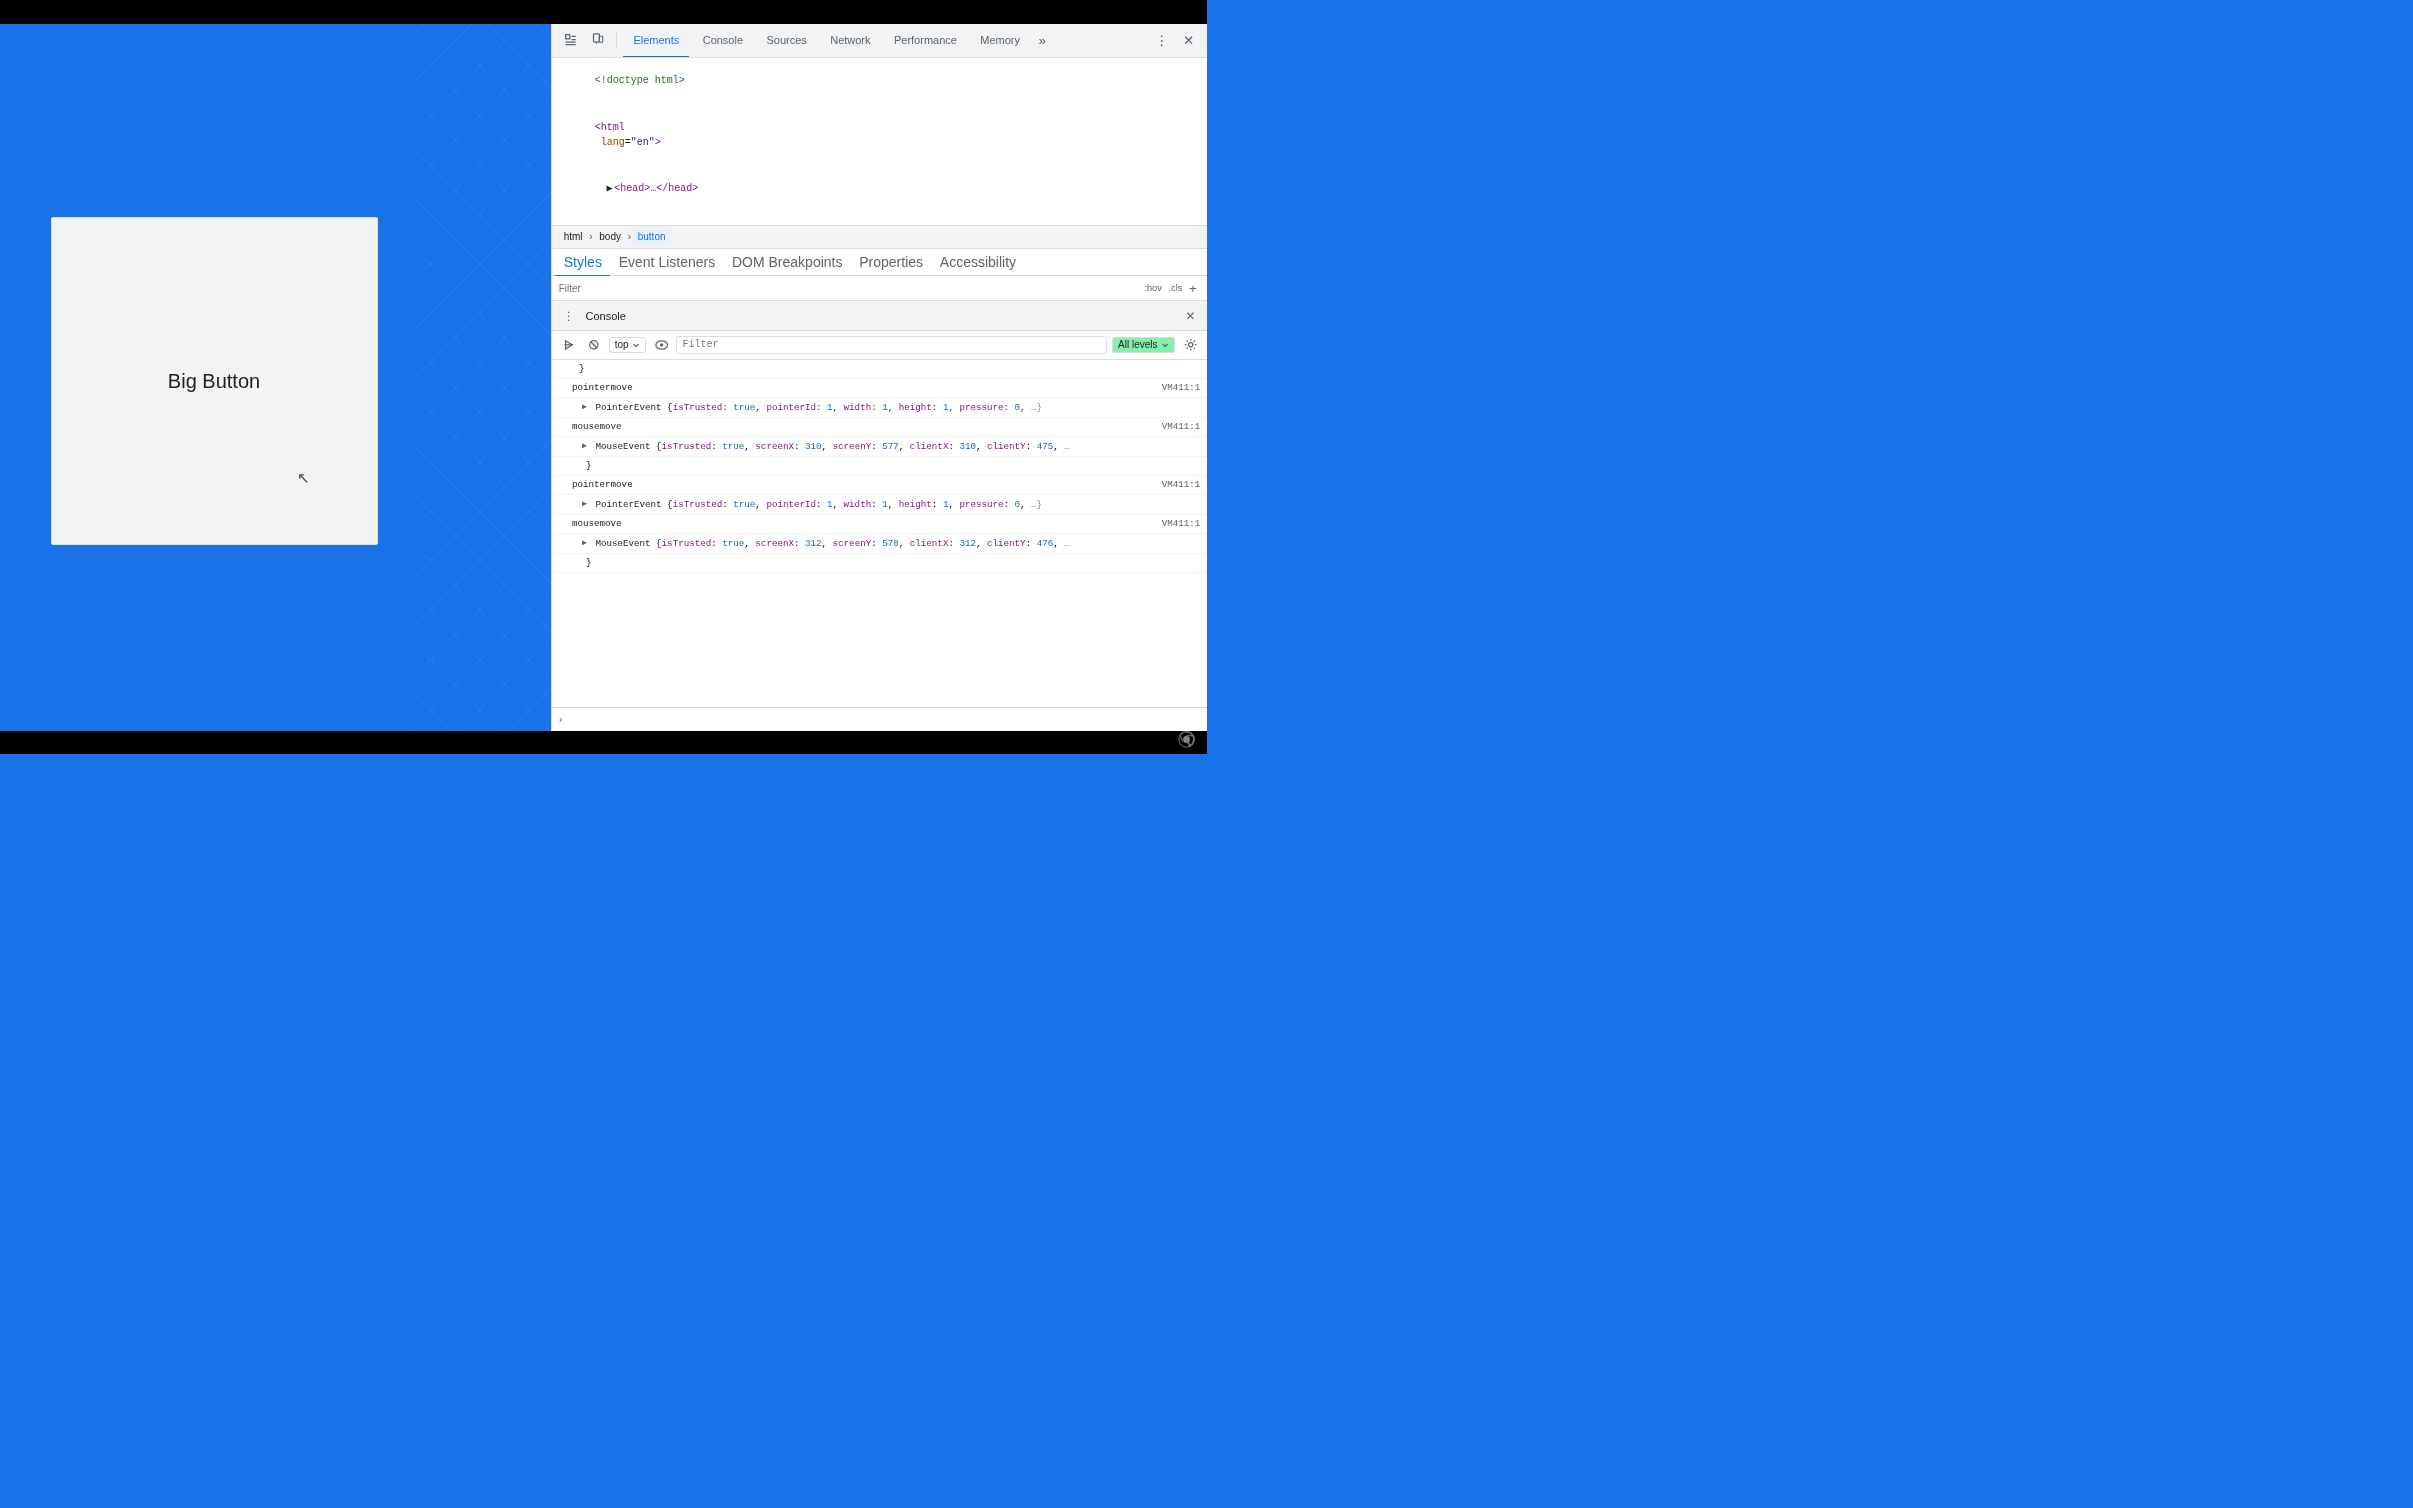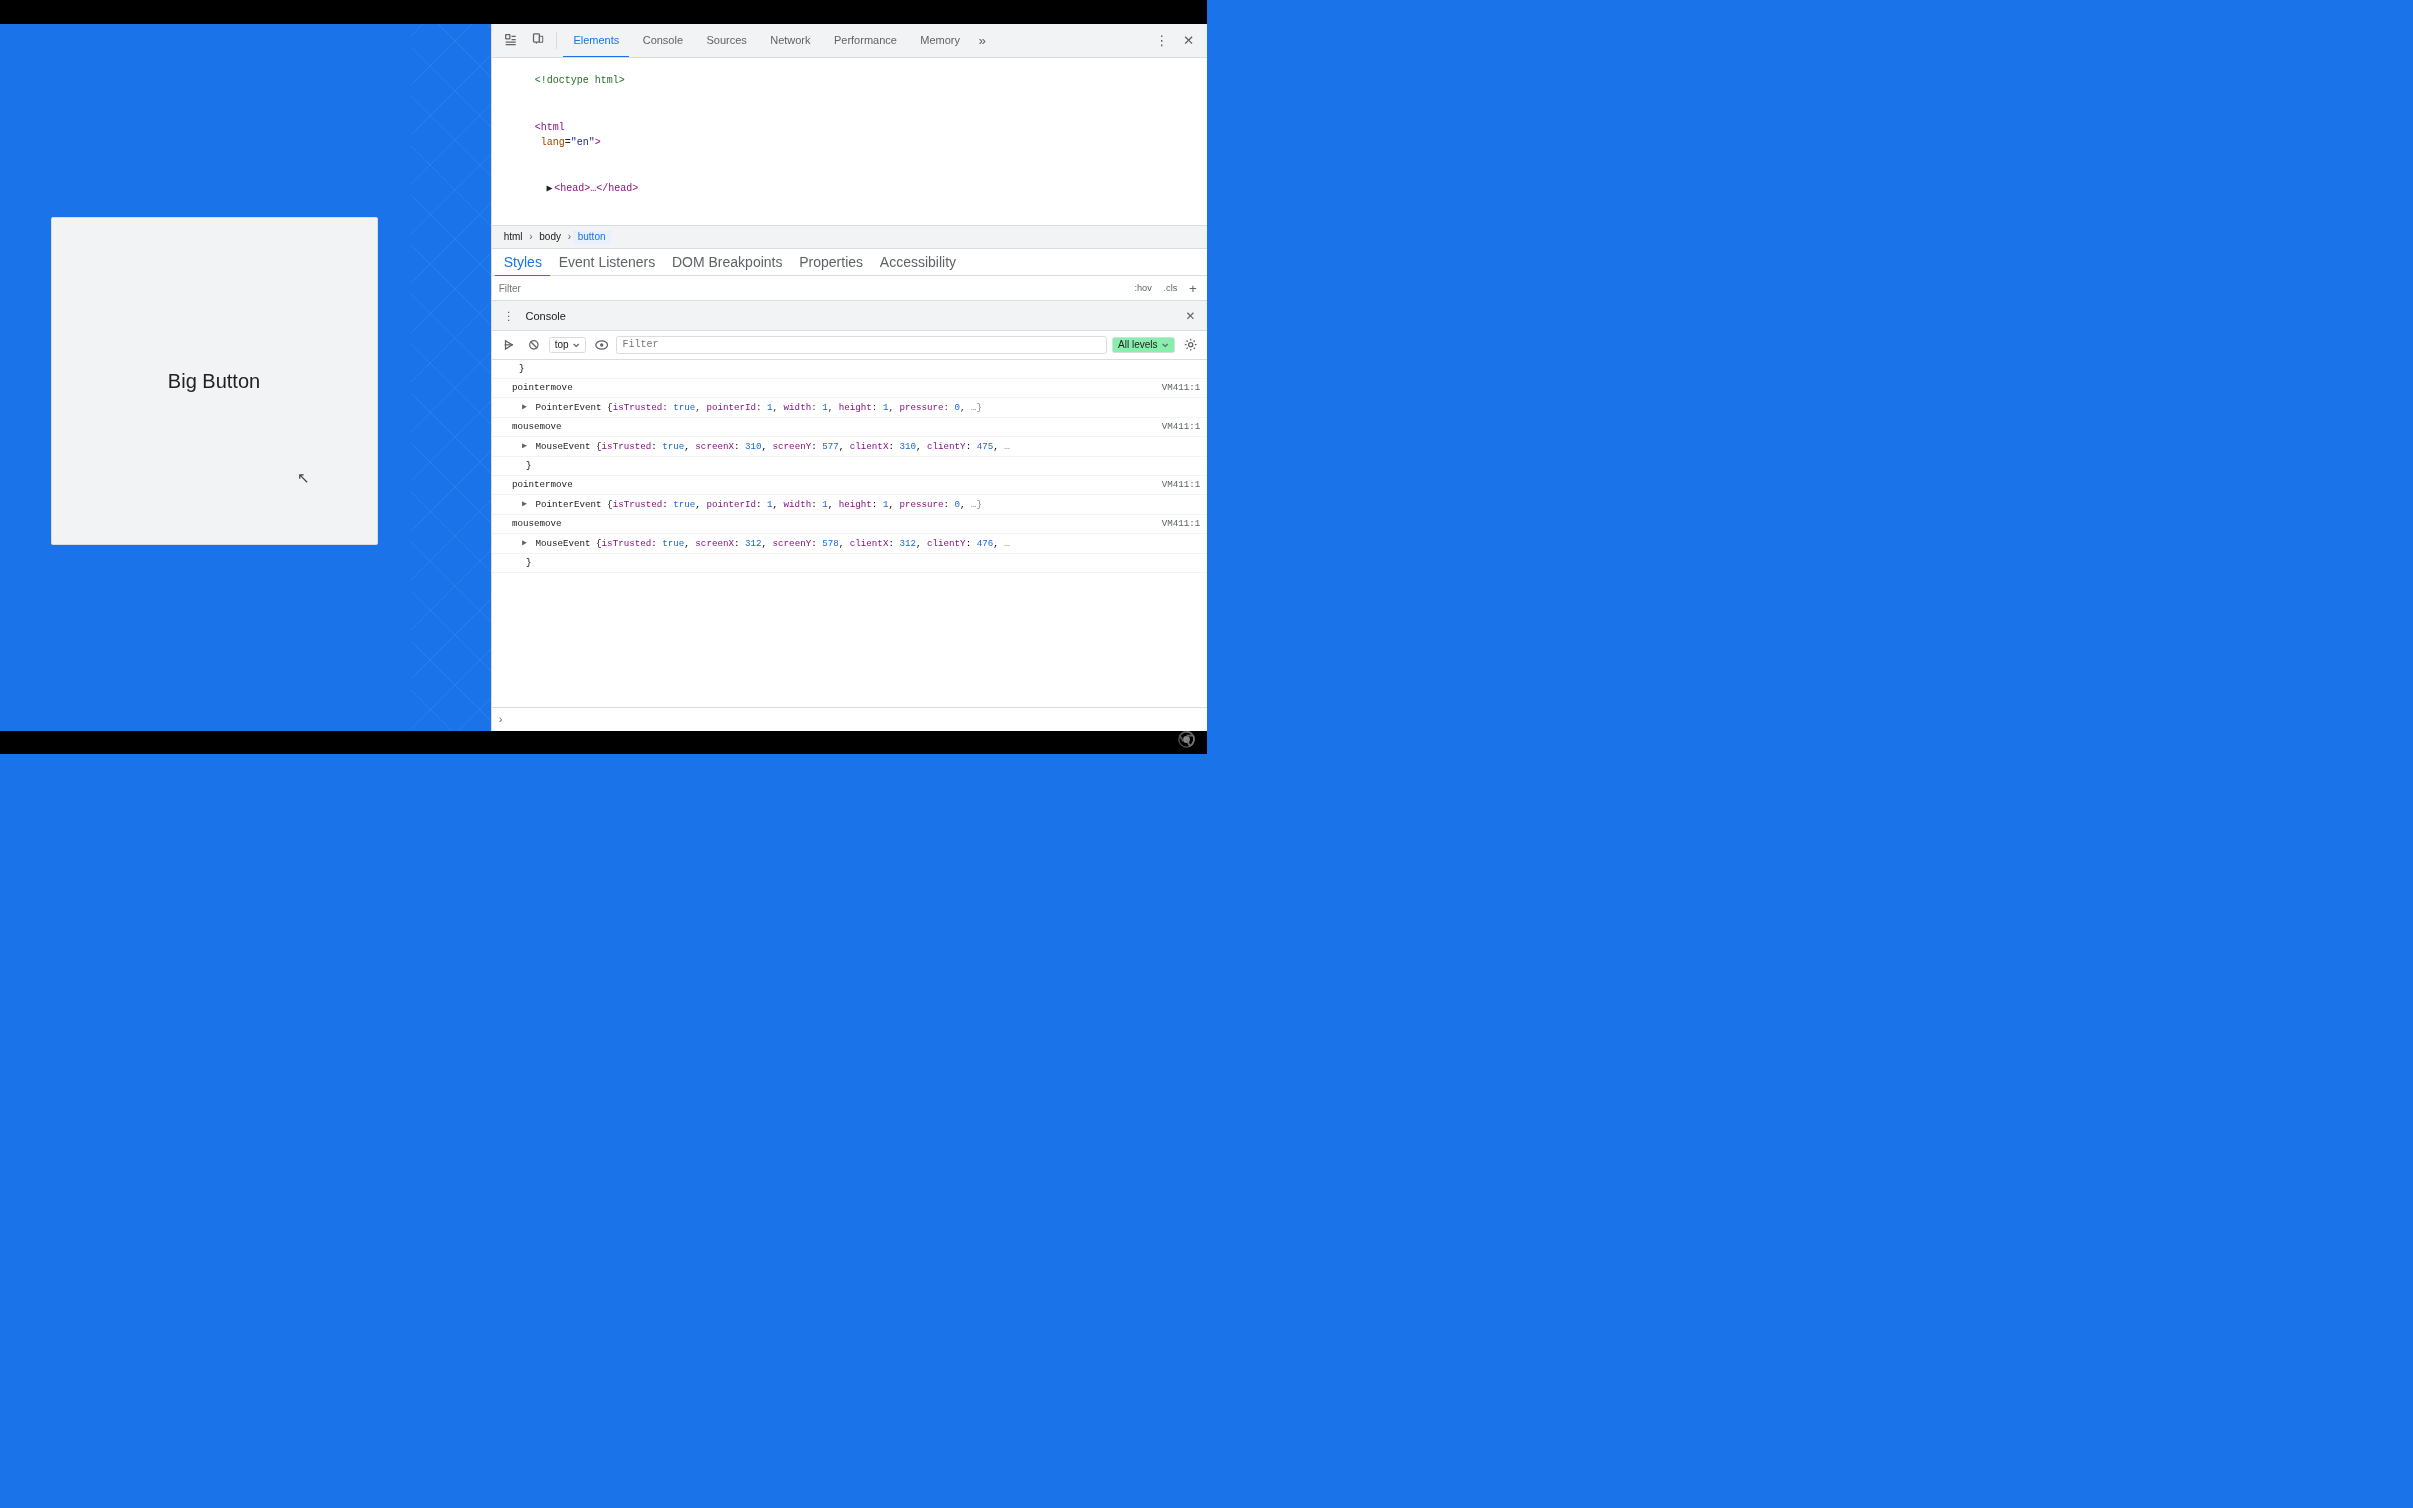--- a/index.html
+++ b/index.html
@@ -89,21 +89,21 @@
       font-weight: 400;
       color: #202124;
       font-family: Arial, sans-serif;
     }
 
     
     .devtools {
       position: absolute;
       top: 23.5px;
       right: 0;
-      width: 716px;
+      width: 656px;
       bottom: 23.5px;
       background: #fff;
       border-left: 0.8px solid #dadce0;
       display: flex;
       flex-direction: column;
       font-size: 10px;
     }
 
     
     .devtools-toolbar {
@@ -246,21 +246,20 @@
     .filter-input {
       flex: 1;
       border: none;
       outline: none;
       font-size: 10px;
       color: #202124;
       background: transparent;
     }
     .filter-controls {
       display: flex;
-      gap: 5px;
       align-items: center;
       color: #5f6368;
       font-size: 9.2px;
     }
 
     
     .console-panel {
       flex: 1;
       display: flex;
       flex-direction: column;

